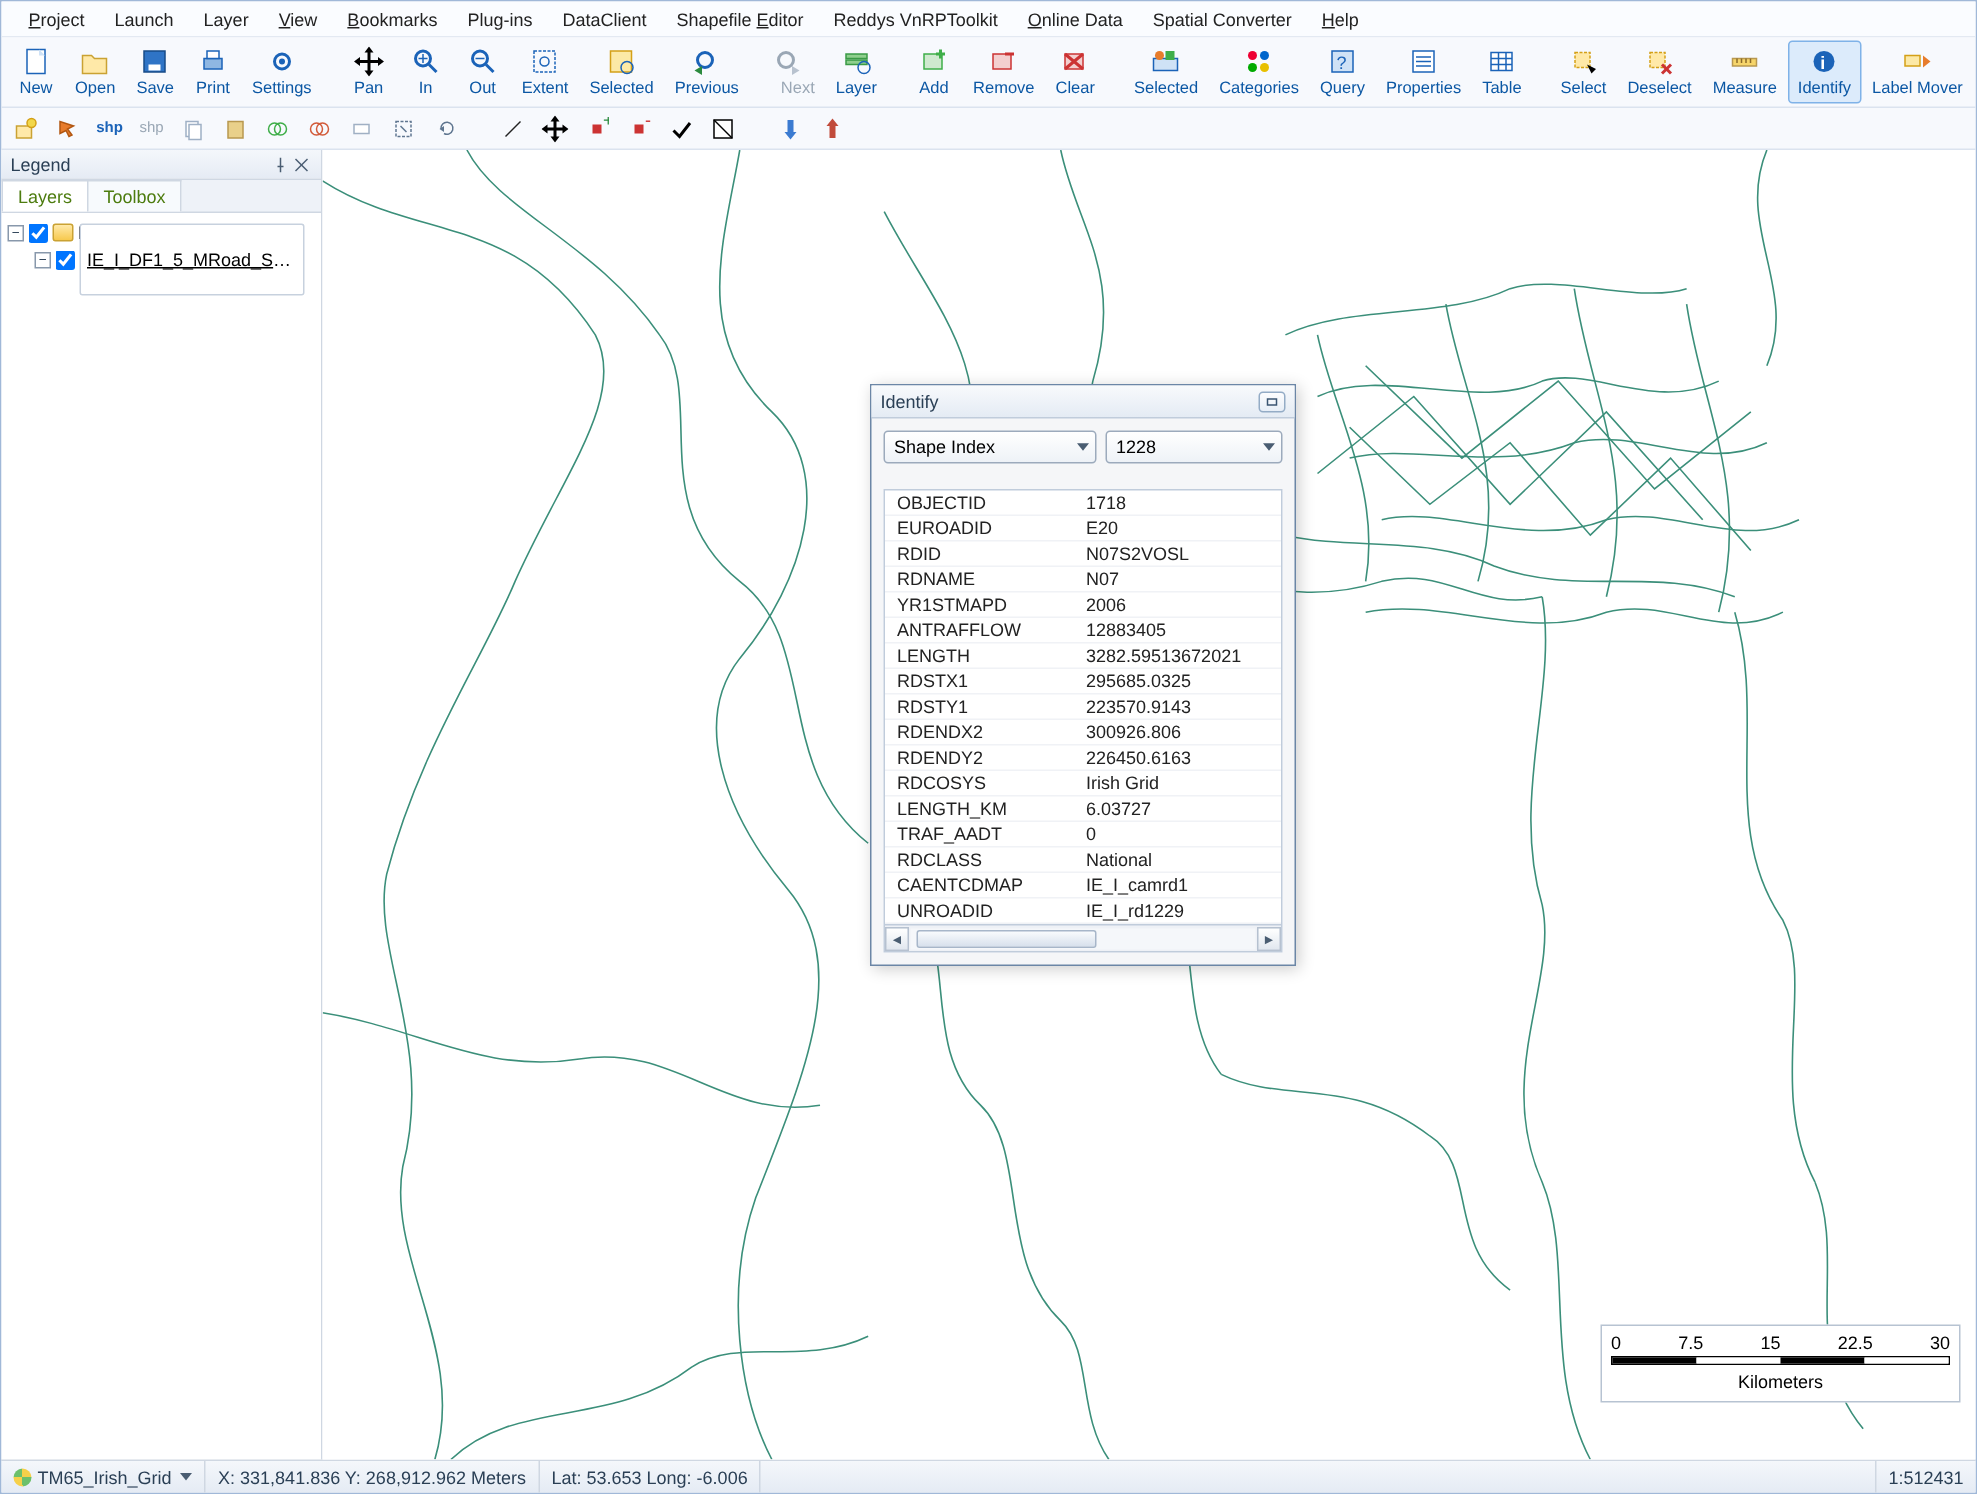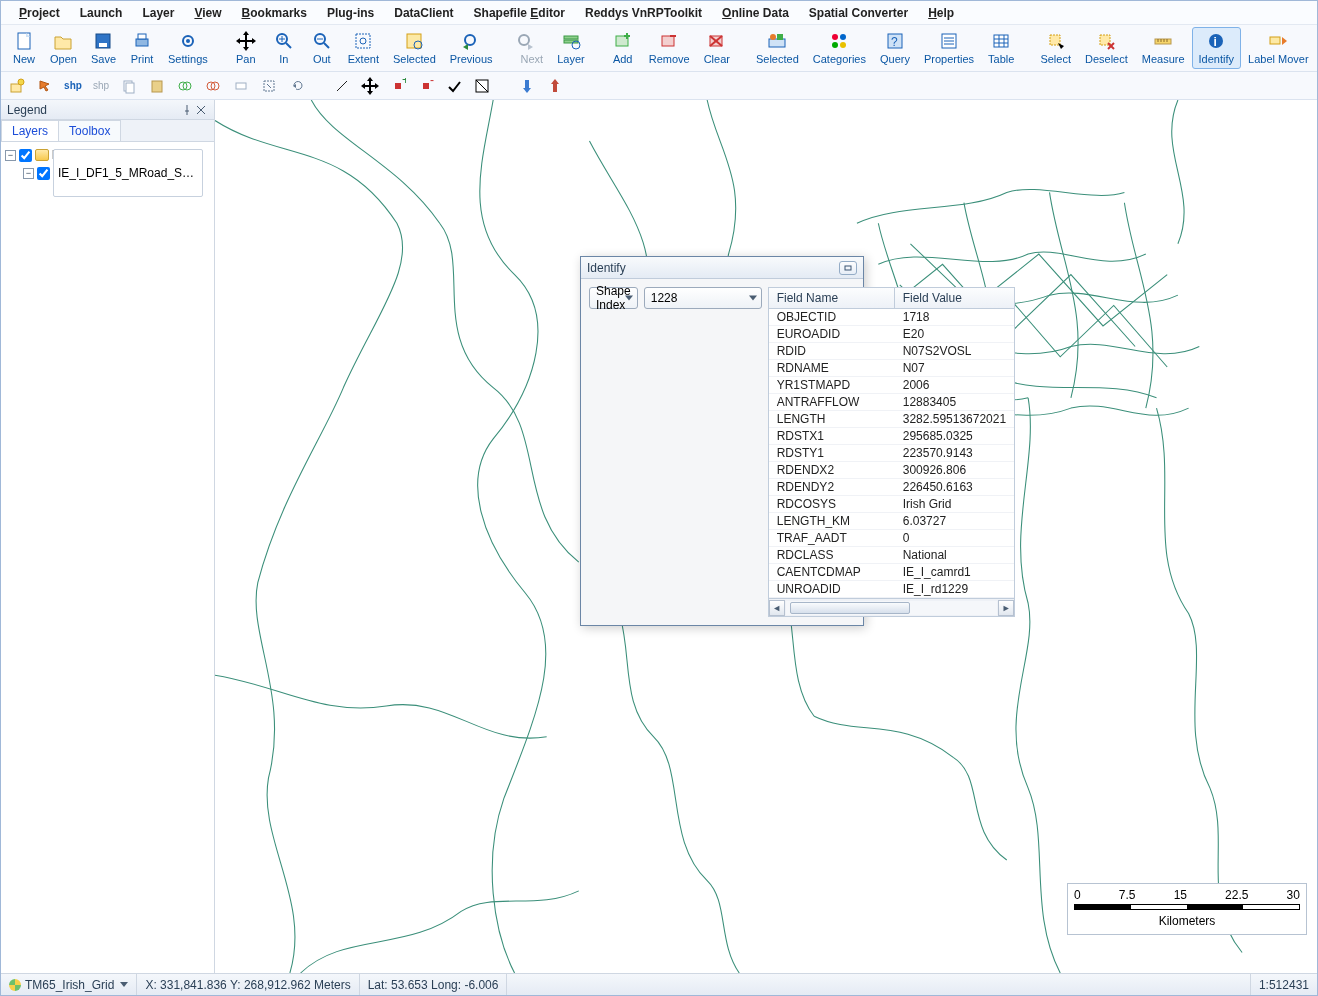--- a/index.html
+++ b/index.html
@@ -6,21 +6,21 @@
 body { background: #fff; width: 1318px; height: 996px; overflow: hidden; position: relative; }
 
 .window-frame { border: 1px solid #a0b8d8; background: #fff; position: absolute; inset: 0; display: flex; flex-direction: column; }
 .titlebar { height: 26px; background: linear-gradient(#eef3fa,#dce6f4); display: flex; align-items: center; padding: 0 6px; border-bottom: 1px solid #cad8ea; gap: 6px; }
 .titlebar .appicon { width: 14px; height: 14px; border-radius: 50%; border: 2px solid #3a7fd5; display: inline-block; }
 .titlebar-title { color: #2a3f55; }
 .titlebar-spacer { flex: 1; }
 .titlebtn { width: 28px; height: 18px; border: 1px solid #94acc6; border-radius: 3px; background: linear-gradient(#fdfdfe,#e7eef7); display: inline-flex; align-items: center; justify-content: center; color: #3b5572; margin-left: 2px; }
 .titlebtn svg { width: 10px; height: 10px; }
 
-.menubar { height: 24px; background: #fafcff; border-bottom: 1px solid #e3e9f2; display: flex; align-items: center; padding: 0 8px; gap: 0; font-weight: bold; }
+.menubar { height: 24px; background: #fafcff; border-bottom: 1px solid #e3e9f2; display: flex; align-items: center; padding: 0 8px; gap: 0; }
 .menuitem { padding: 3px 10px; color: #222; cursor: default; }
 
 .mnemonic { text-decoration: underline; }
 
 .toolbar { background: #f7f9fd; border-bottom: 1px solid #dbe3ef; display: flex; align-items: flex-start; padding: 2px 4px; }
 .toolgroup { display: flex; align-items: stretch; }
 .toolsep { width: 1px; background: #c6d0de; margin: 4px 6px; }
 .toolbtn { display: flex; flex-direction: column; align-items: center; justify-content: center; min-width: 38px; padding: 2px 6px 3px; border: 1px solid transparent; border-radius: 3px; cursor: default; }
 .toolbtn.active { background: #dcebfb; border-color: #7fb2e8; }
 .toolbtn .ticon { width: 22px; height: 22px; display: flex; align-items: center; justify-content: center; }
@@ -30,37 +30,37 @@
 .toolbar2 { height: 28px; background: #f7f9fd; border-bottom: 1px solid #dbe3ef; display: flex; align-items: center; padding: 0 4px; gap: 4px; }
 .iconbtn2 { width: 24px; height: 24px; border: 1px solid transparent; border-radius: 3px; display: flex; align-items: center; justify-content: center; }
 
 .client { flex: 1; display: flex; min-height: 0; }
 
 .leftpanel { width: 214px; border-right: 1px solid #cfd7e2; display: flex; flex-direction: column; background: #fff; }
 .legendhdr { height: 20px; background: linear-gradient(#f4f7fb,#e5ebf4); border-bottom: 1px solid #cfd7e2; display: flex; align-items: center; padding: 0 6px; color: #2a3f55; }
 .legendhdr .spacer { flex: 1; }
 .pinicon, .closeicon { width: 14px; height: 14px; display: inline-flex; align-items: center; justify-content: center; color: #4a5d72; }
 .tabstrip { display: flex; background: #eef2f8; border-bottom: 1px solid #cfd7e2; }
-.tab { padding: 3px 10px; border: 1px solid #cfd7e2; border-bottom: none; background: #f7fafd; color: #1d4ed8; margin-right: -1px; }
+.tab { padding: 3px 10px; border: 1px solid #cfd7e2; border-bottom: none; background: #f7fafd; color: #4d7c0f; margin-right: -1px; }
 .tab.active { background: #fff; }
 .treearea { flex: 1; padding: 4px; overflow: auto; }
 .treeline { display: flex; align-items: center; gap: 3px; height: 18px; }
 .treeline .toggle { width: 11px; height: 11px; border: 1px solid #8898ab; display: flex; align-items: center; justify-content: center; font-size: 9px; color: #2a3f55; cursor: default; }
 .treeline input[type=checkbox] { width: 13px; height: 13px; }
 .foldericon { width: 14px; height: 12px; background: linear-gradient(#ffe9a8,#f7c94e); border: 1px solid #caa233; border-radius: 2px; }
 .treesub { margin-left: 18px; }
-.layerlabel { border: 1px solid #c7d1de; padding: 16px 4px; background: #fff; border-radius: 2px; max-width: 150px; overflow: hidden; text-overflow: ellipsis; white-space: nowrap; }
+.layerlabel { border: 1px solid #c7d1de; padding: 16px 4px; background: #fff; border-radius: 2px; max-width: 150px; overflow: hidden; text-overflow: ellipsis; white-space: nowrap; text-decoration: underline; }
 
 .maparea { flex: 1; position: relative; background: #fff; overflow: hidden; }
 .maparea svg.roads { position: absolute; inset: 0; width: 100%; height: 100%; }
 
 .identify-win { position: absolute; left: 365px; top: 156px; width: 284px; background: #f5f6f8; border: 1px solid #6b86a6; box-shadow: 2px 2px 10px rgba(0,0,0,.2); }
 .identify-title { height: 22px; background: linear-gradient(#f8fafc,#e4ebf4); border-bottom: 1px solid #c0ccdb; display: flex; align-items: center; padding: 0 6px; color: #2a3f55; }
 .identify-title .spacer { flex: 1; }
-.identify-body { padding: 8px; display: flex; flex-direction: row; gap: 6px; }
+.identify-body { padding: 8px; display: flex; flex-direction: column; gap: 17px; }
 .idrow1 { display: flex; gap: 6px; }
 .combo { flex: 1; height: 22px; border: 1px solid #9caabc; border-radius: 3px; background: linear-gradient(#fff,#eef2f7); display: flex; align-items: center; padding: 0 6px; position: relative; }
 .combo .arrow { position: absolute; right: 4px; top: 50%; transform: translateY(-50%); width: 0; height: 0; border-left: 4px solid transparent; border-right: 4px solid transparent; border-top: 5px solid #4a5d72; }
 .idtable { border: 1px solid #c0ccdb; background: #fff; }
 .idhdr { display: flex; background: linear-gradient(#fcfdfe,#edf1f7); border-bottom: 1px solid #c0ccdb; }
 .idhdr div { padding: 3px 8px; flex: 1; color: #2a3f55; }
 .idhdr div:first-child { border-right: 1px solid #c0ccdb; flex: 0 0 126px; }
 .idbody { max-height: 290px; overflow: hidden; }
 .idr { display: flex; border-bottom: 1px solid #f0f2f6; }
 .idr div { padding: 1px 8px; flex: 1; color: #222; }
@@ -580,24 +580,20 @@
            <div class="combo">
              <span>Shape Index</span>
              <span class="arrow"></span>
            </div>
            <div class="combo" style="flex:0 0 118px">
              <span>1228</span>
              <span class="arrow"></span>
            </div>
          </div>
          <div class="idtable">
-           <div class="idhdr">
-             <div>Field Name</div>
-             <div>Field Value</div>
-           </div>
            <div class="idbody" id="idbody">
                 <div class="idr">
                   <div>OBJECTID</div>
                   <div>1718</div>
                 </div>
                 <div class="idr">
                   <div>EUROADID</div>
                   <div>E20</div>
                 </div>
                 <div class="idr">

